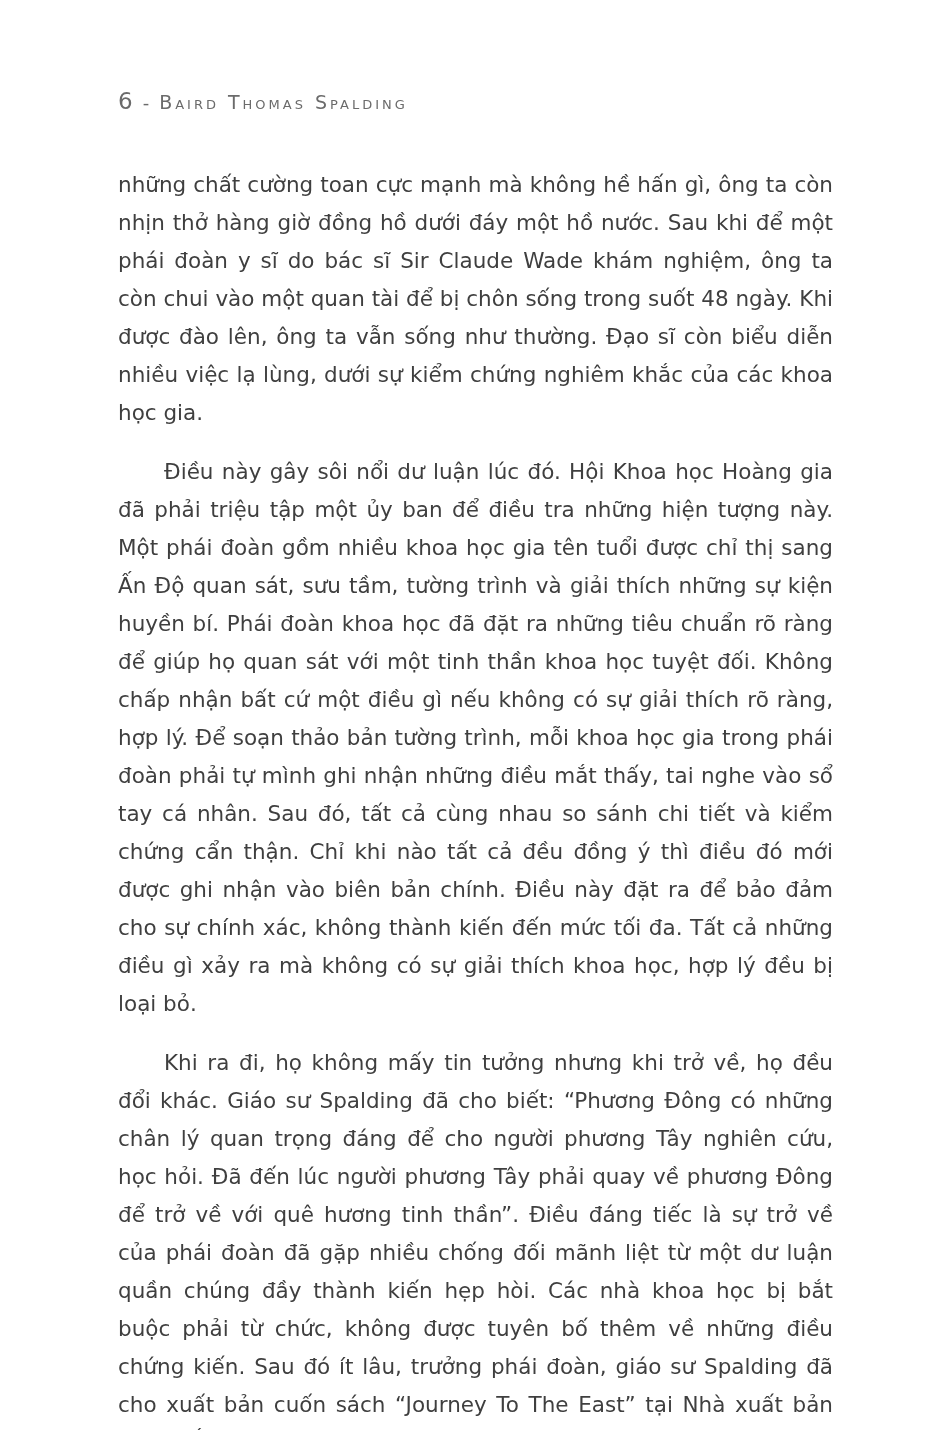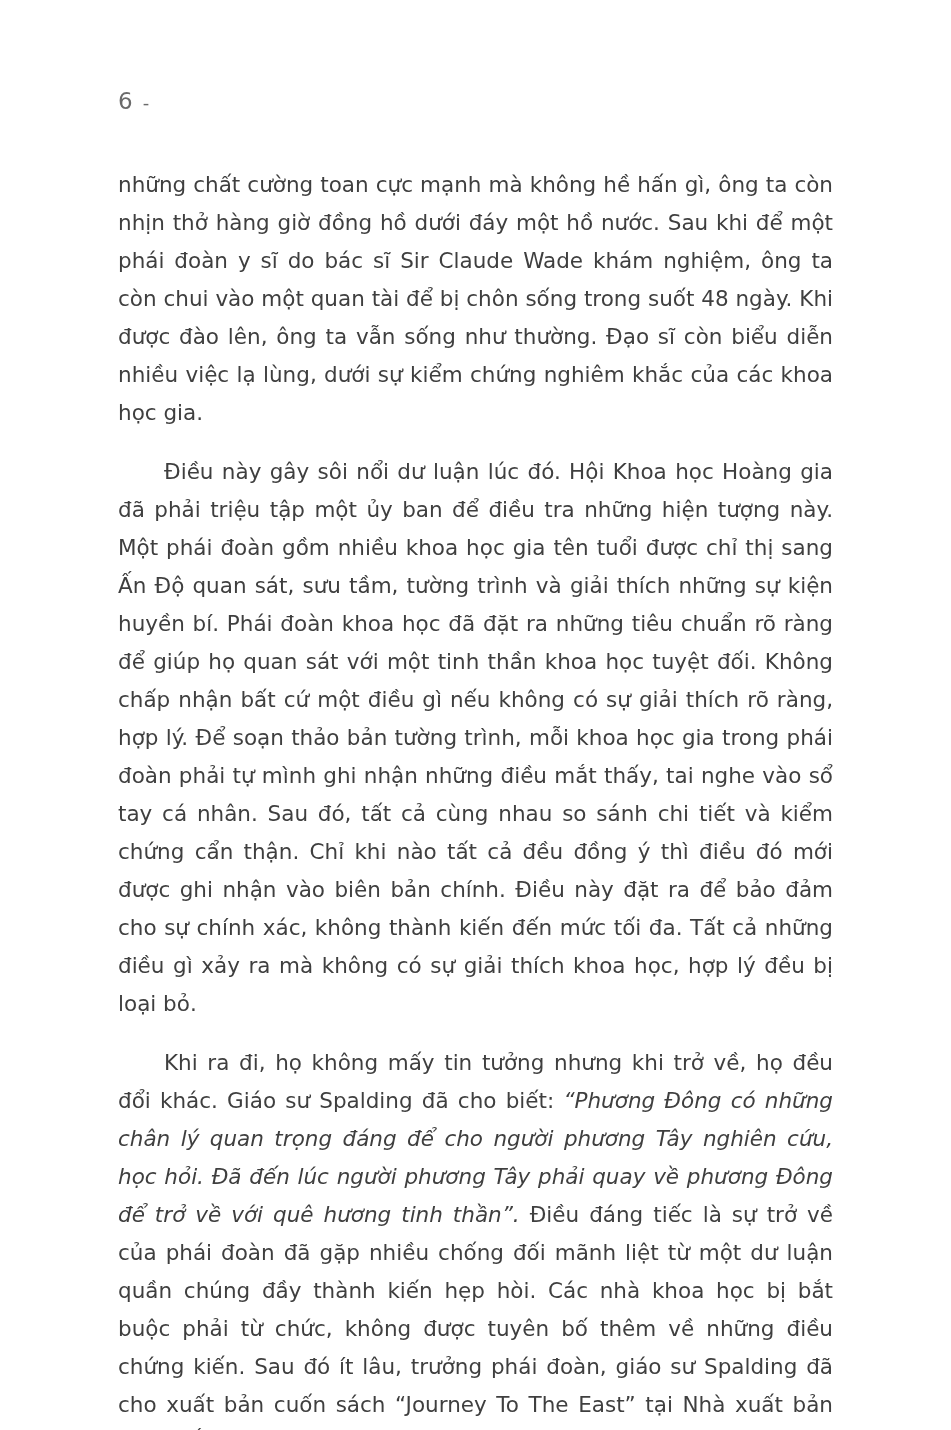--- a/index.html
+++ b/index.html
@@ -43,29 +43,29 @@
     line-height: 38px;
     text-align: justify;
   }
   .body-text p {
     margin: 0 0 21px 0;
   }
   .body-text p.indent {
     text-indent: 46px;
   }
   .body-text .italic {
-    font-style: italic;
   }
 </style>
 </head>
 <body>
 
 <div class="page">
   <div class="running-header">
     <span class="page-number">6</span>
     <span class="sep">-</span>
+    <span class="header-title">Baird Thomas Spalding</span>
   </div>
   <div class="body-text" id="paragraphs">
       <p><span>những chất cường toan cực mạnh mà không hề hấn gì, ông ta còn nhịn thở hàng giờ đồng hồ dưới đáy một hồ nước. Sau khi để một phái đoàn y sĩ do bác sĩ Sir Claude Wade khám nghiệm, ông ta còn chui vào một quan tài để bị chôn sống trong suốt 48 ngày. Khi được đào lên, ông ta vẫn sống như thường. Đạo sĩ còn biểu diễn nhiều việc lạ lùng, dưới sự kiểm chứng nghiêm khắc của các khoa học gia.</span></p>
       <p class="indent"><span>Điều này gây sôi nổi dư luận lúc đó. Hội Khoa học Hoàng gia đã phải triệu tập một ủy ban để điều tra những hiện tượng này. Một phái đoàn gồm nhiều khoa học gia tên tuổi được chỉ thị sang Ấn Độ quan sát, sưu tầm, tường trình và giải thích những sự kiện huyền bí. Phái đoàn khoa học đã đặt ra những tiêu chuẩn rõ ràng để giúp họ quan sát với một tinh thần khoa học tuyệt đối. Không chấp nhận bất cứ một điều gì nếu không có sự giải thích rõ ràng, hợp lý. Để soạn thảo bản tường trình, mỗi khoa học gia trong phái đoàn phải tự mình ghi nhận những điều mắt thấy, tai nghe vào sổ tay cá nhân. Sau đó, tất cả cùng nhau so sánh chi tiết và kiểm chứng cẩn thận. Chỉ khi nào tất cả đều đồng ý thì điều đó mới được ghi nhận vào biên bản chính. Điều này đặt ra để bảo đảm cho sự chính xác, không thành kiến đến mức tối đa. Tất cả những điều gì xảy ra mà không có sự giải thích khoa học, hợp lý đều bị loại bỏ.</span></p>
       <p class="indent"><span>Khi ra đi, họ không mấy tin tưởng nhưng khi trở về, họ đều đổi khác. Giáo sư Spalding đã cho biết: </span><span class="italic">“Phương Đông có những chân lý quan trọng đáng để cho người phương Tây nghiên cứu, học hỏi. Đã đến lúc người phương Tây phải quay về phương Đông để trở về với quê hương tinh thần”.</span><span> Điều đáng tiếc là sự trở về của phái đoàn đã gặp nhiều chống đối mãnh liệt từ một dư luận quần chúng đầy thành kiến hẹp hòi. Các nhà khoa học bị bắt buộc phải từ chức, không được tuyên bố thêm về những điều chứng kiến. Sau đó ít lâu, trưởng phái đoàn, giáo sư Spalding đã cho xuất bản cuốn sách “Journey To The East” tại Nhà xuất bản Adyar Ấn Độ năm 1924 và</span></p>
     </div>
 </div>
 
 </body></html>

